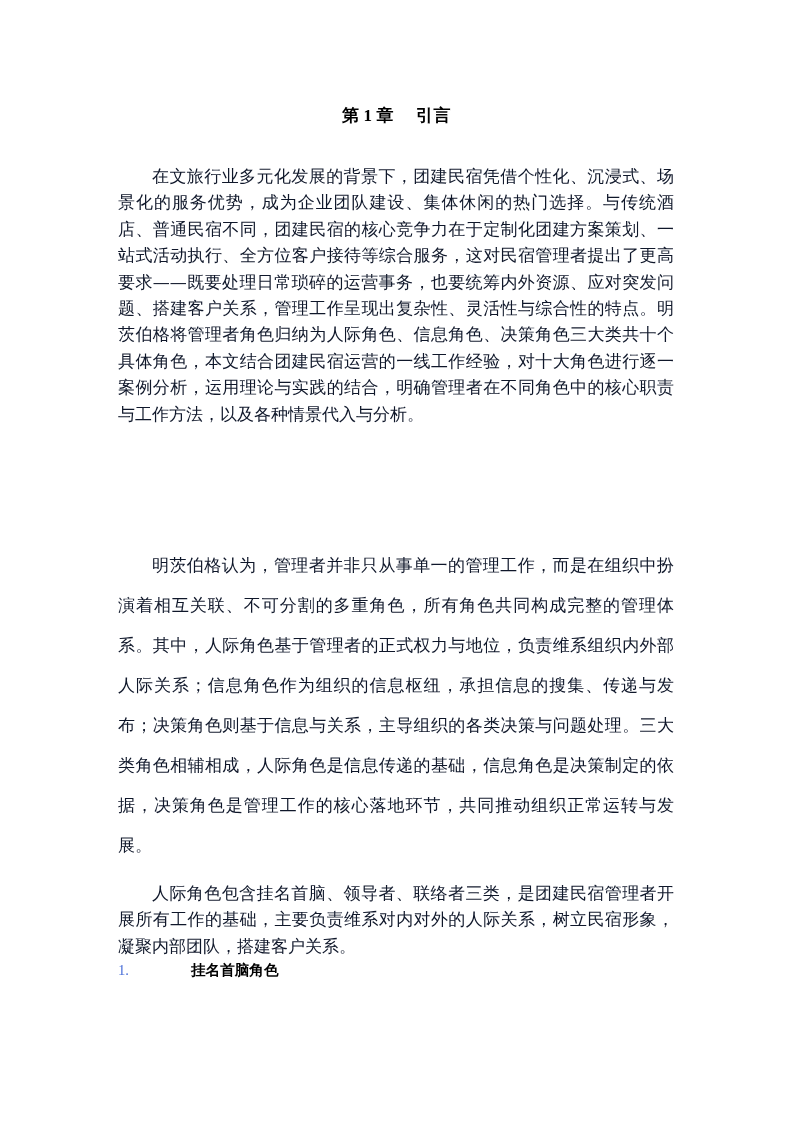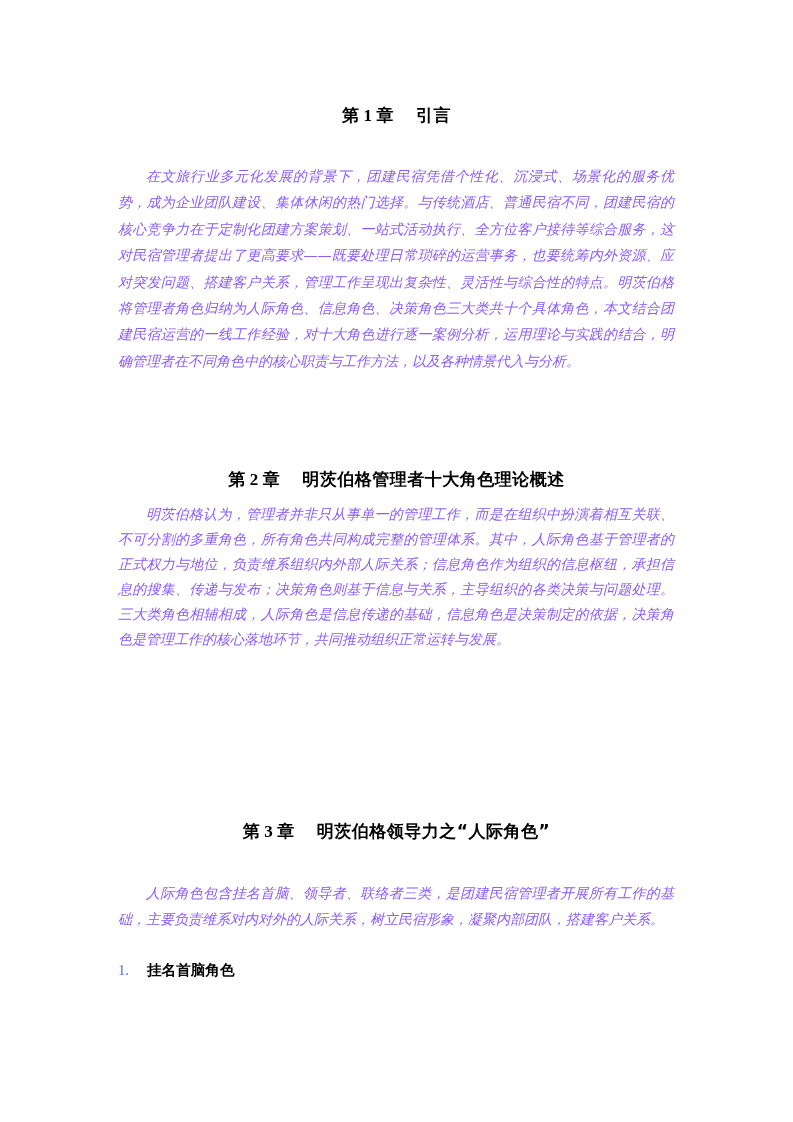--- a/index.html
+++ b/index.html
@@ -3,50 +3,44 @@
   <meta charset="utf-8">
   <style>
     html, body { margin: 0; padding: 0; background: #ffffff; }
     body { width: 793px; height: 1122px; position: relative; overflow: hidden;
       font-family: "DejaVu Serif", "Liberation Serif", serif; color: #111; }
     .page { position: absolute; left: 0; top: 0; width: 793px; height: 940px; background: #fff; }
     .chapter-title { position: absolute; left: 0; width: 793px; text-align: center;
       font-family: "DejaVu Sans", "Liberation Sans", sans-serif; font-weight: bold;
       font-size: 17px; letter-spacing: 0.5px; color: #000; }
     .chapter-title .num { font-family: "Liberation Serif", serif; font-weight: bold; }
-    .para { position: absolute; left: 118px; width: 556px; font-size: 14px;
-      text-align: justify; text-indent: 2em; color: #8b5cf6; font-style: italic; }
+    .para { position: absolute; left: 118px; width: 556px; font-size: 17px;
+      text-align: justify; text-indent: 2em; color: #0f172a; }
     .p1 { top: 163px; line-height: 26.4px; }
-    .p2 { top: 502px; line-height: 25px; }
+    .p2 { top: 545px; line-height: 40px; }
     .p3 { top: 880px; line-height: 26.4px; }
     .p4 { top: 991px; line-height: 26px; }
     .list-item { position: absolute; left: 118px; top: 961px; font-size: 14.6px; }
     .list-num { color: #4a6fd8; font-family: "Liberation Serif", serif; margin-right: 18px; }
-    .list-label { font-family: "DejaVu Sans", "Liberation Sans", sans-serif; font-weight: bold; color: #000; }
+    .list-label { font-family: "DejaVu Sans", "Liberation Sans", sans-serif; font-weight: bold; color: #000; margin-left: 44px; }
   </style>
 </head>
 <body>
 
 <div class="page">
 
   <h1 class="chapter-title" style="top:104px; margin:0;">
     <span>第</span><span class="num" style="margin:0 4px;">1</span><span>章</span><span style="display:inline-block;width:22px;"></span><span>引言</span>
   </h1>
 
   <p class="para p1" style="margin:0;">在文旅行业多元化发展的背景下，团建民宿凭借个性化、沉浸式、场景化的服务优势，成为企业团队建设、集体休闲的热门选择。与传统酒店、普通民宿不同，团建民宿的核心竞争力在于定制化团建方案策划、一站式活动执行、全方位客户接待等综合服务，这对民宿管理者提出了更高要求——既要处理日常琐碎的运营事务，也要统筹内外资源、应对突发问题、搭建客户关系，管理工作呈现出复杂性、灵活性与综合性的特点。明茨伯格将管理者角色归纳为人际角色、信息角色、决策角色三大类共十个具体角色，本文结合团建民宿运营的一线工作经验，对十大角色进行逐一案例分析，运用理论与实践的结合，明确管理者在不同角色中的核心职责与工作方法，以及各种情景代入与分析。</p>
 
-  <h1 class="chapter-title" style="top:468px; margin:0;">
-    <span>第</span><span class="num" style="margin:0 4px;">2</span><span>章</span><span style="display:inline-block;width:22px;"></span><span>明茨伯格管理者十大角色理论概述</span>
-  </h1>
 
   <p class="para p2" style="margin:0;">明茨伯格认为，管理者并非只从事单一的管理工作，而是在组织中扮演着相互关联、不可分割的多重角色，所有角色共同构成完整的管理体系。其中，人际角色基于管理者的正式权力与地位，负责维系组织内外部人际关系；信息角色作为组织的信息枢纽，承担信息的搜集、传递与发布；决策角色则基于信息与关系，主导组织的各类决策与问题处理。三大类角色相辅相成，人际角色是信息传递的基础，信息角色是决策制定的依据，决策角色是管理工作的核心落地环节，共同推动组织正常运转与发展。</p>
 
-  <h1 class="chapter-title" style="top:820px; margin:0;">
-    <span>第</span><span class="num" style="margin:0 4px;">3</span><span>章</span><span style="display:inline-block;width:22px;"></span><span>明茨伯格领导力之“人际角色”</span>
-  </h1>
 
   <p class="para p3" style="margin:0;">人际角色包含挂名首脑、领导者、联络者三类，是团建民宿管理者开展所有工作的基础，主要负责维系对内对外的人际关系，树立民宿形象，凝聚内部团队，搭建客户关系。</p>
 
   <div class="list-item">
     <span class="list-num">1.</span><span class="list-label">挂名首脑角色</span>
   </div>
 
 
 </div>
 

